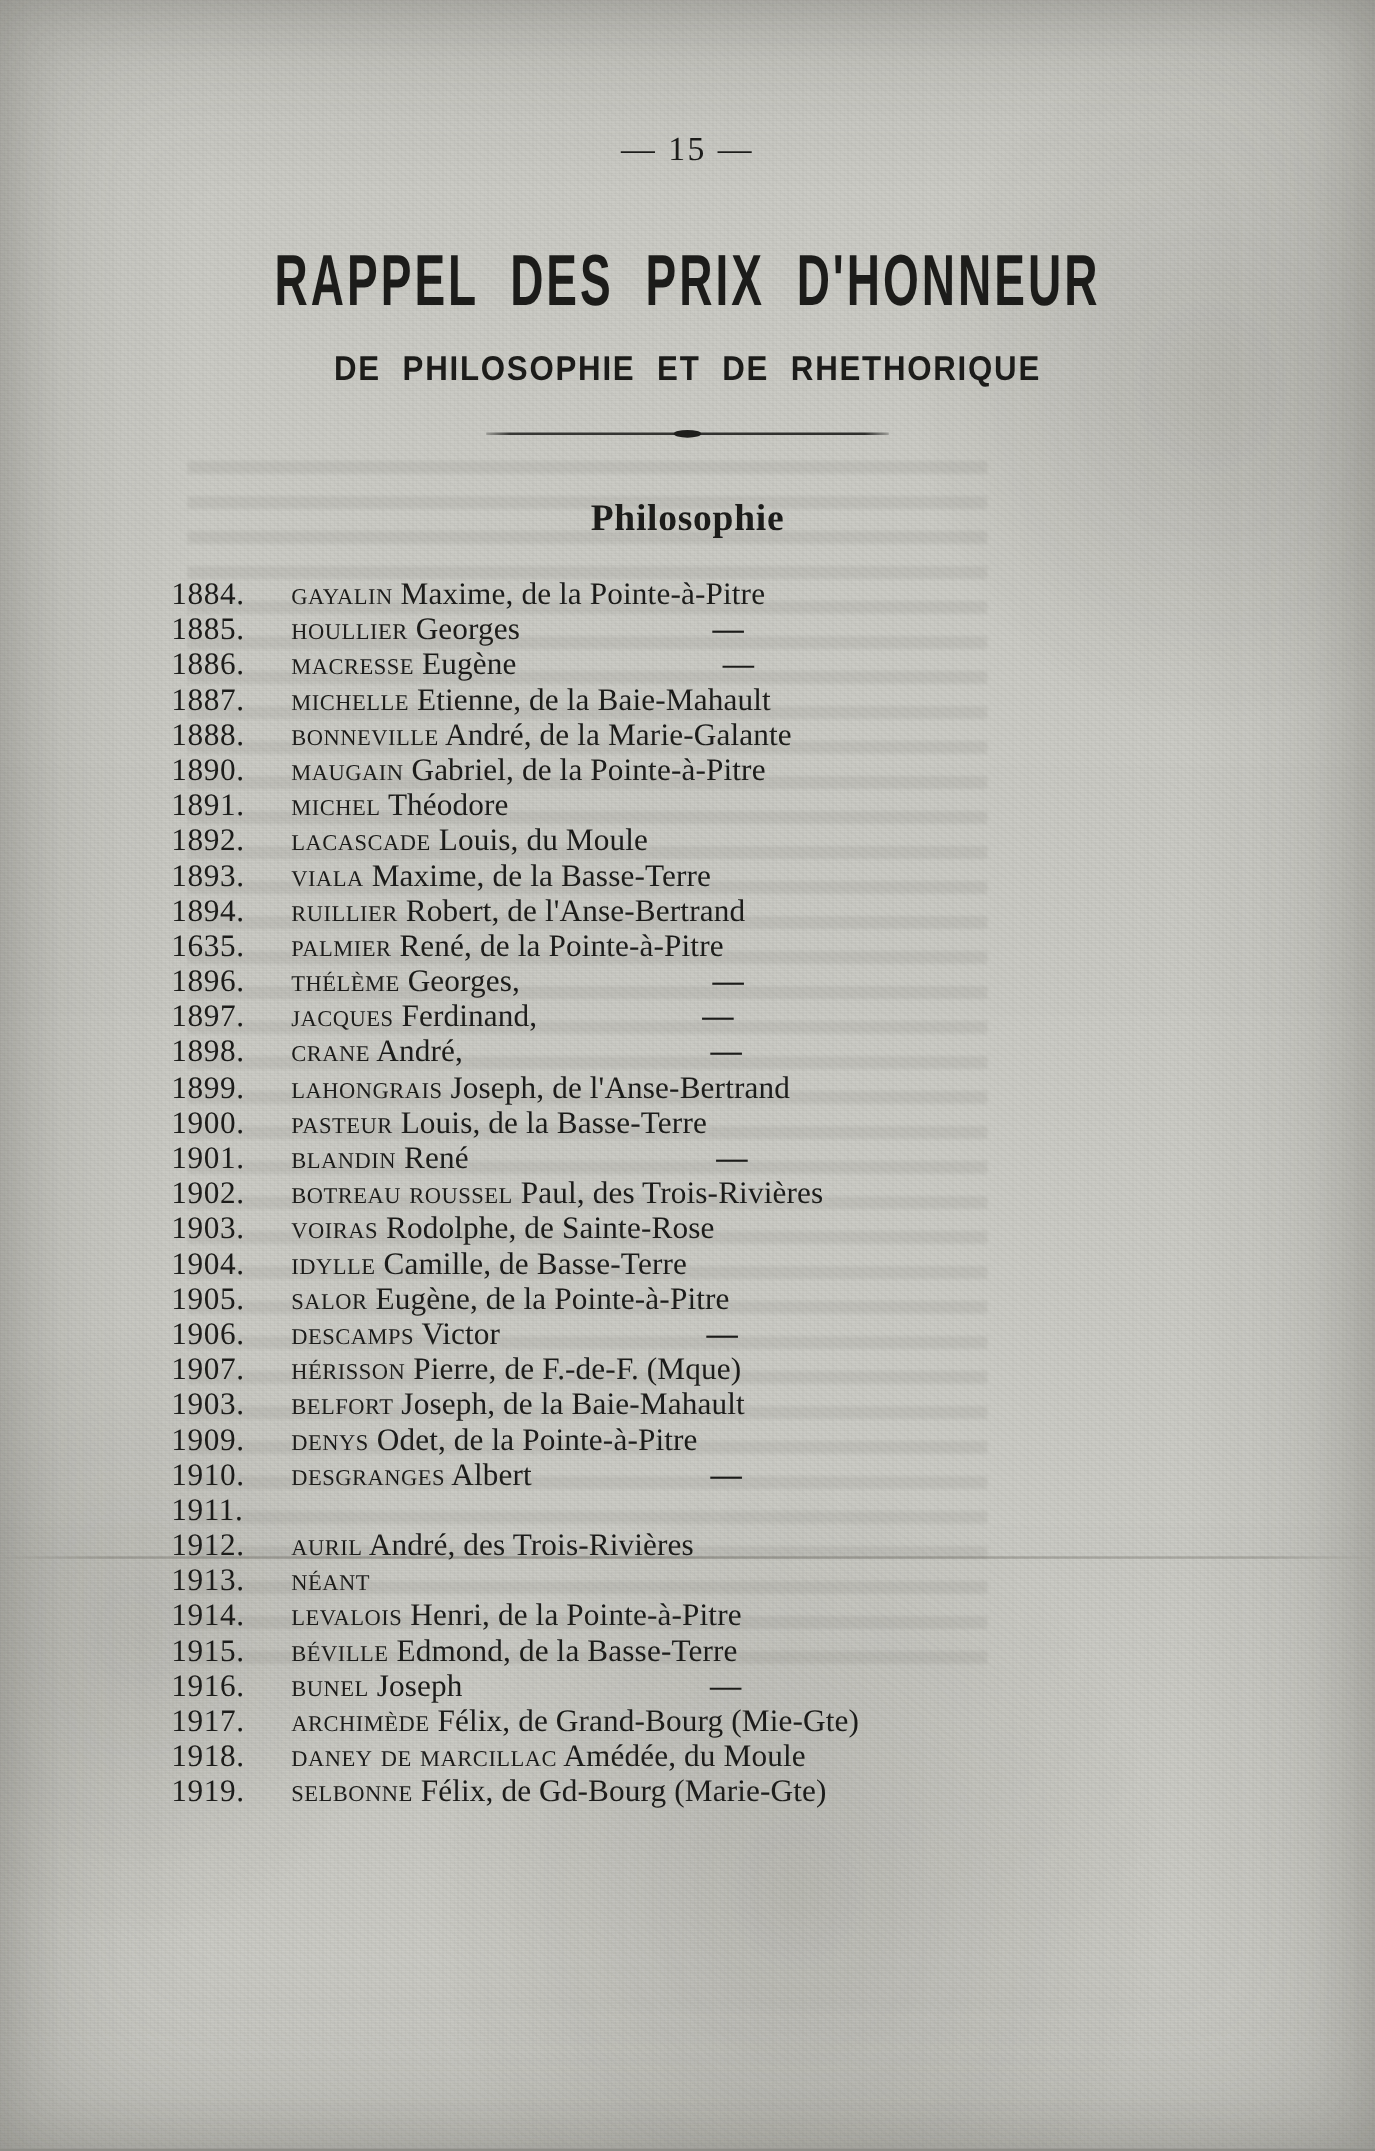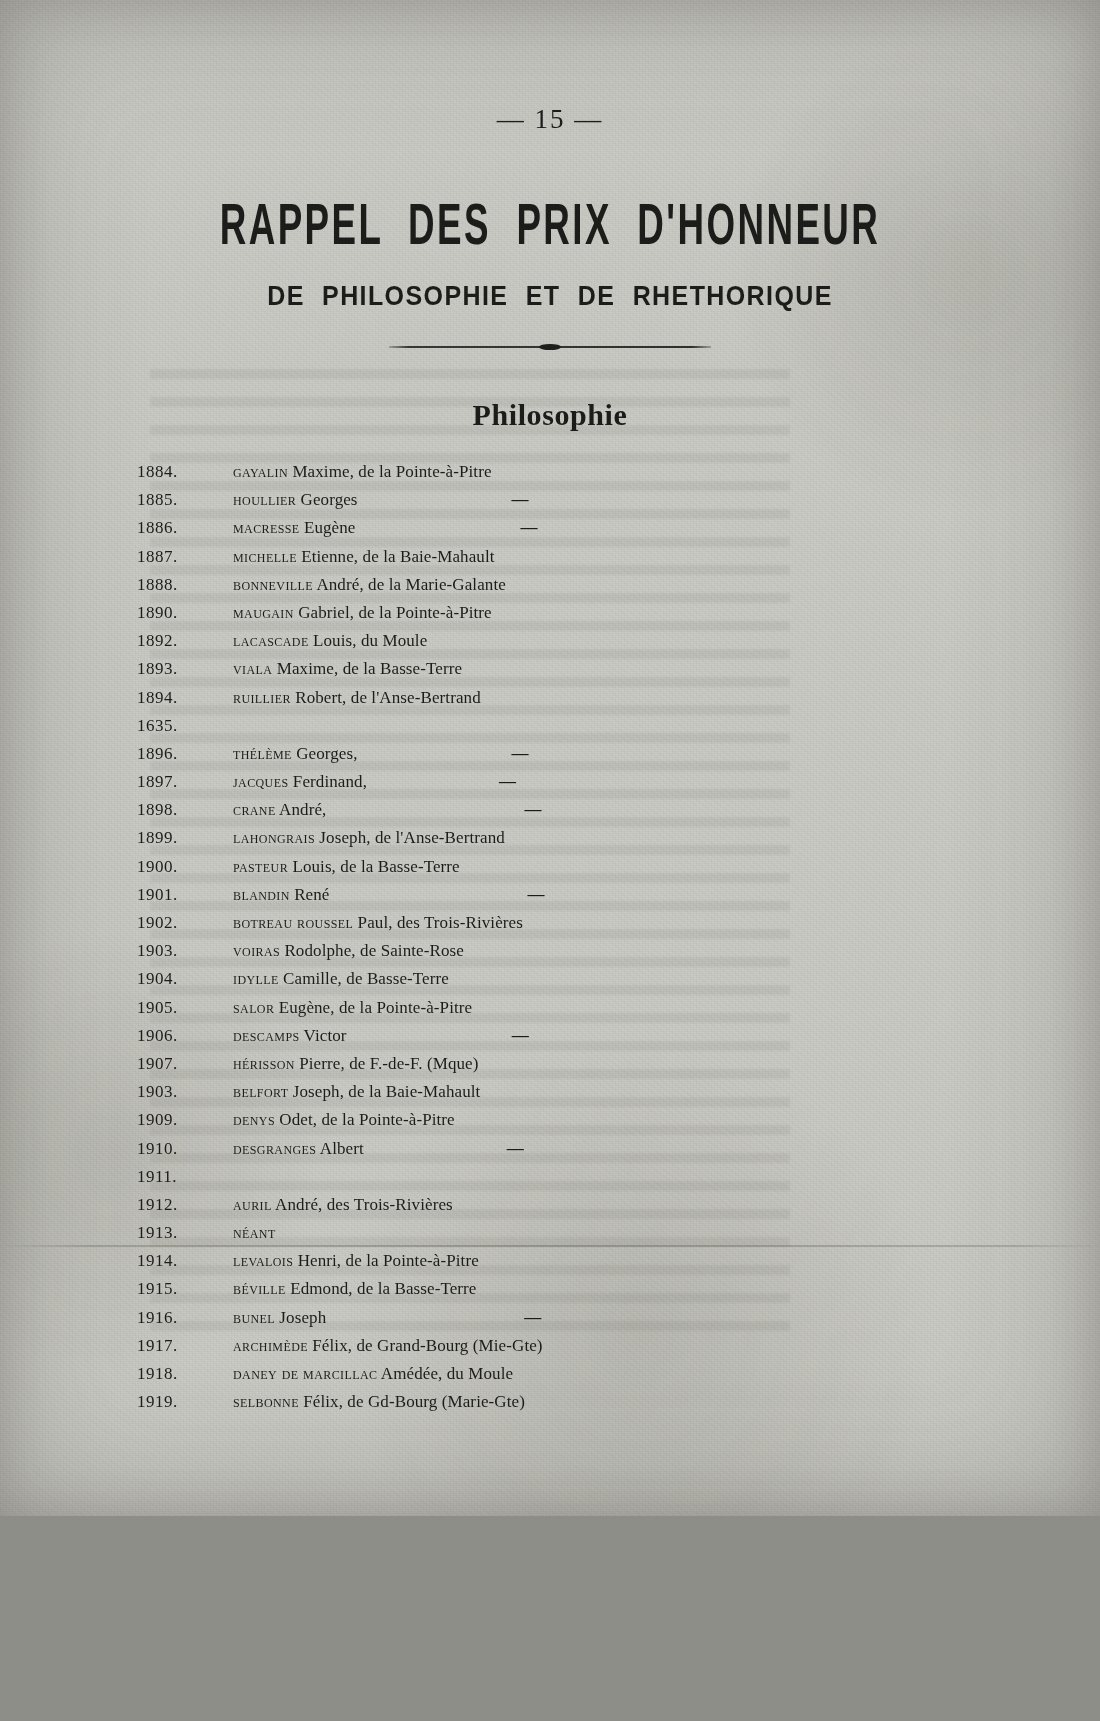--- a/index.html
+++ b/index.html
@@ -3,21 +3,21 @@
 <meta charset="utf-8">
 <style>
   html, body {
     margin: 0;
     padding: 0;
     background: #8e8e88;
   }
   .page {
     position: relative;
     width: 1100px;
-    height: 1516px;
+    height: 1719px;
     margin: 0 auto;
     background-color: #c9c9c3;
     overflow: hidden;
     font-family: "Liberation Serif", serif;
     color: #1c1c1a;
   }
   
   .grain {
     position: absolute;
     inset: 0;
@@ -158,21 +158,21 @@
   
   .list {
     margin: 30px 0 0 0;
     padding: 0;
     list-style: none;
   }
   .entry {
     display: flex;
     align-items: baseline;
     height: 28.2px;
-    font-size: 17px;
+    font-size: 25px;
     white-space: nowrap;
   }
   .year {
     width: 96px;
     margin-left: 137px;
     flex: 0 0 auto;
     font-family: "Liberation Serif", serif;
     letter-spacing: .5px;
   }
   .body {
@@ -236,33 +236,38 @@
         </li>
         <li class="entry">
           <span class="year">1888.</span>
           <span class="body"><span class="sc">Bonneville</span><span class="rest"> André, de la Marie-Galante</span></span>
         </li>
         <li class="entry">
           <span class="year">1890.</span>
           <span class="body"><span class="sc">Maugain</span><span class="rest"> Gabriel, de la Pointe-à-Pitre</span></span>
         </li>
         <li class="entry">
+          <span class="year">1891.</span>
+          <span class="body"><span class="sc">Michel</span><span class="rest"> Théodore</span></span>
+        </li>
+        <li class="entry">
           <span class="year">1892.</span>
           <span class="body"><span class="sc">Lacascade</span><span class="rest"> Louis, du Moule</span></span>
         </li>
         <li class="entry">
           <span class="year">1893.</span>
           <span class="body"><span class="sc">Viala</span><span class="rest"> Maxime, de la Basse-Terre</span></span>
         </li>
         <li class="entry">
           <span class="year">1894.</span>
           <span class="body"><span class="sc">Ruillier</span><span class="rest"> Robert, de l'Anse-Bertrand</span></span>
         </li>
         <li class="entry">
           <span class="year">1635.</span>
+          <span class="body"><span class="sc">Palmier</span><span class="rest"> René, de la Pointe-à-Pitre</span></span>
         </li>
         <li class="entry">
           <span class="year">1896.</span>
           <span class="body"><span class="sc">Thélème</span><span class="rest"> Georges,</span><span class="dash" style="margin-left: 154px;">—</span></span>
         </li>
         <li class="entry">
           <span class="year">1897.</span>
           <span class="body"><span class="sc">Jacques</span><span class="rest"> Ferdinand,</span><span class="dash" style="margin-left: 132px;">—</span></span>
         </li>
         <li class="entry">

